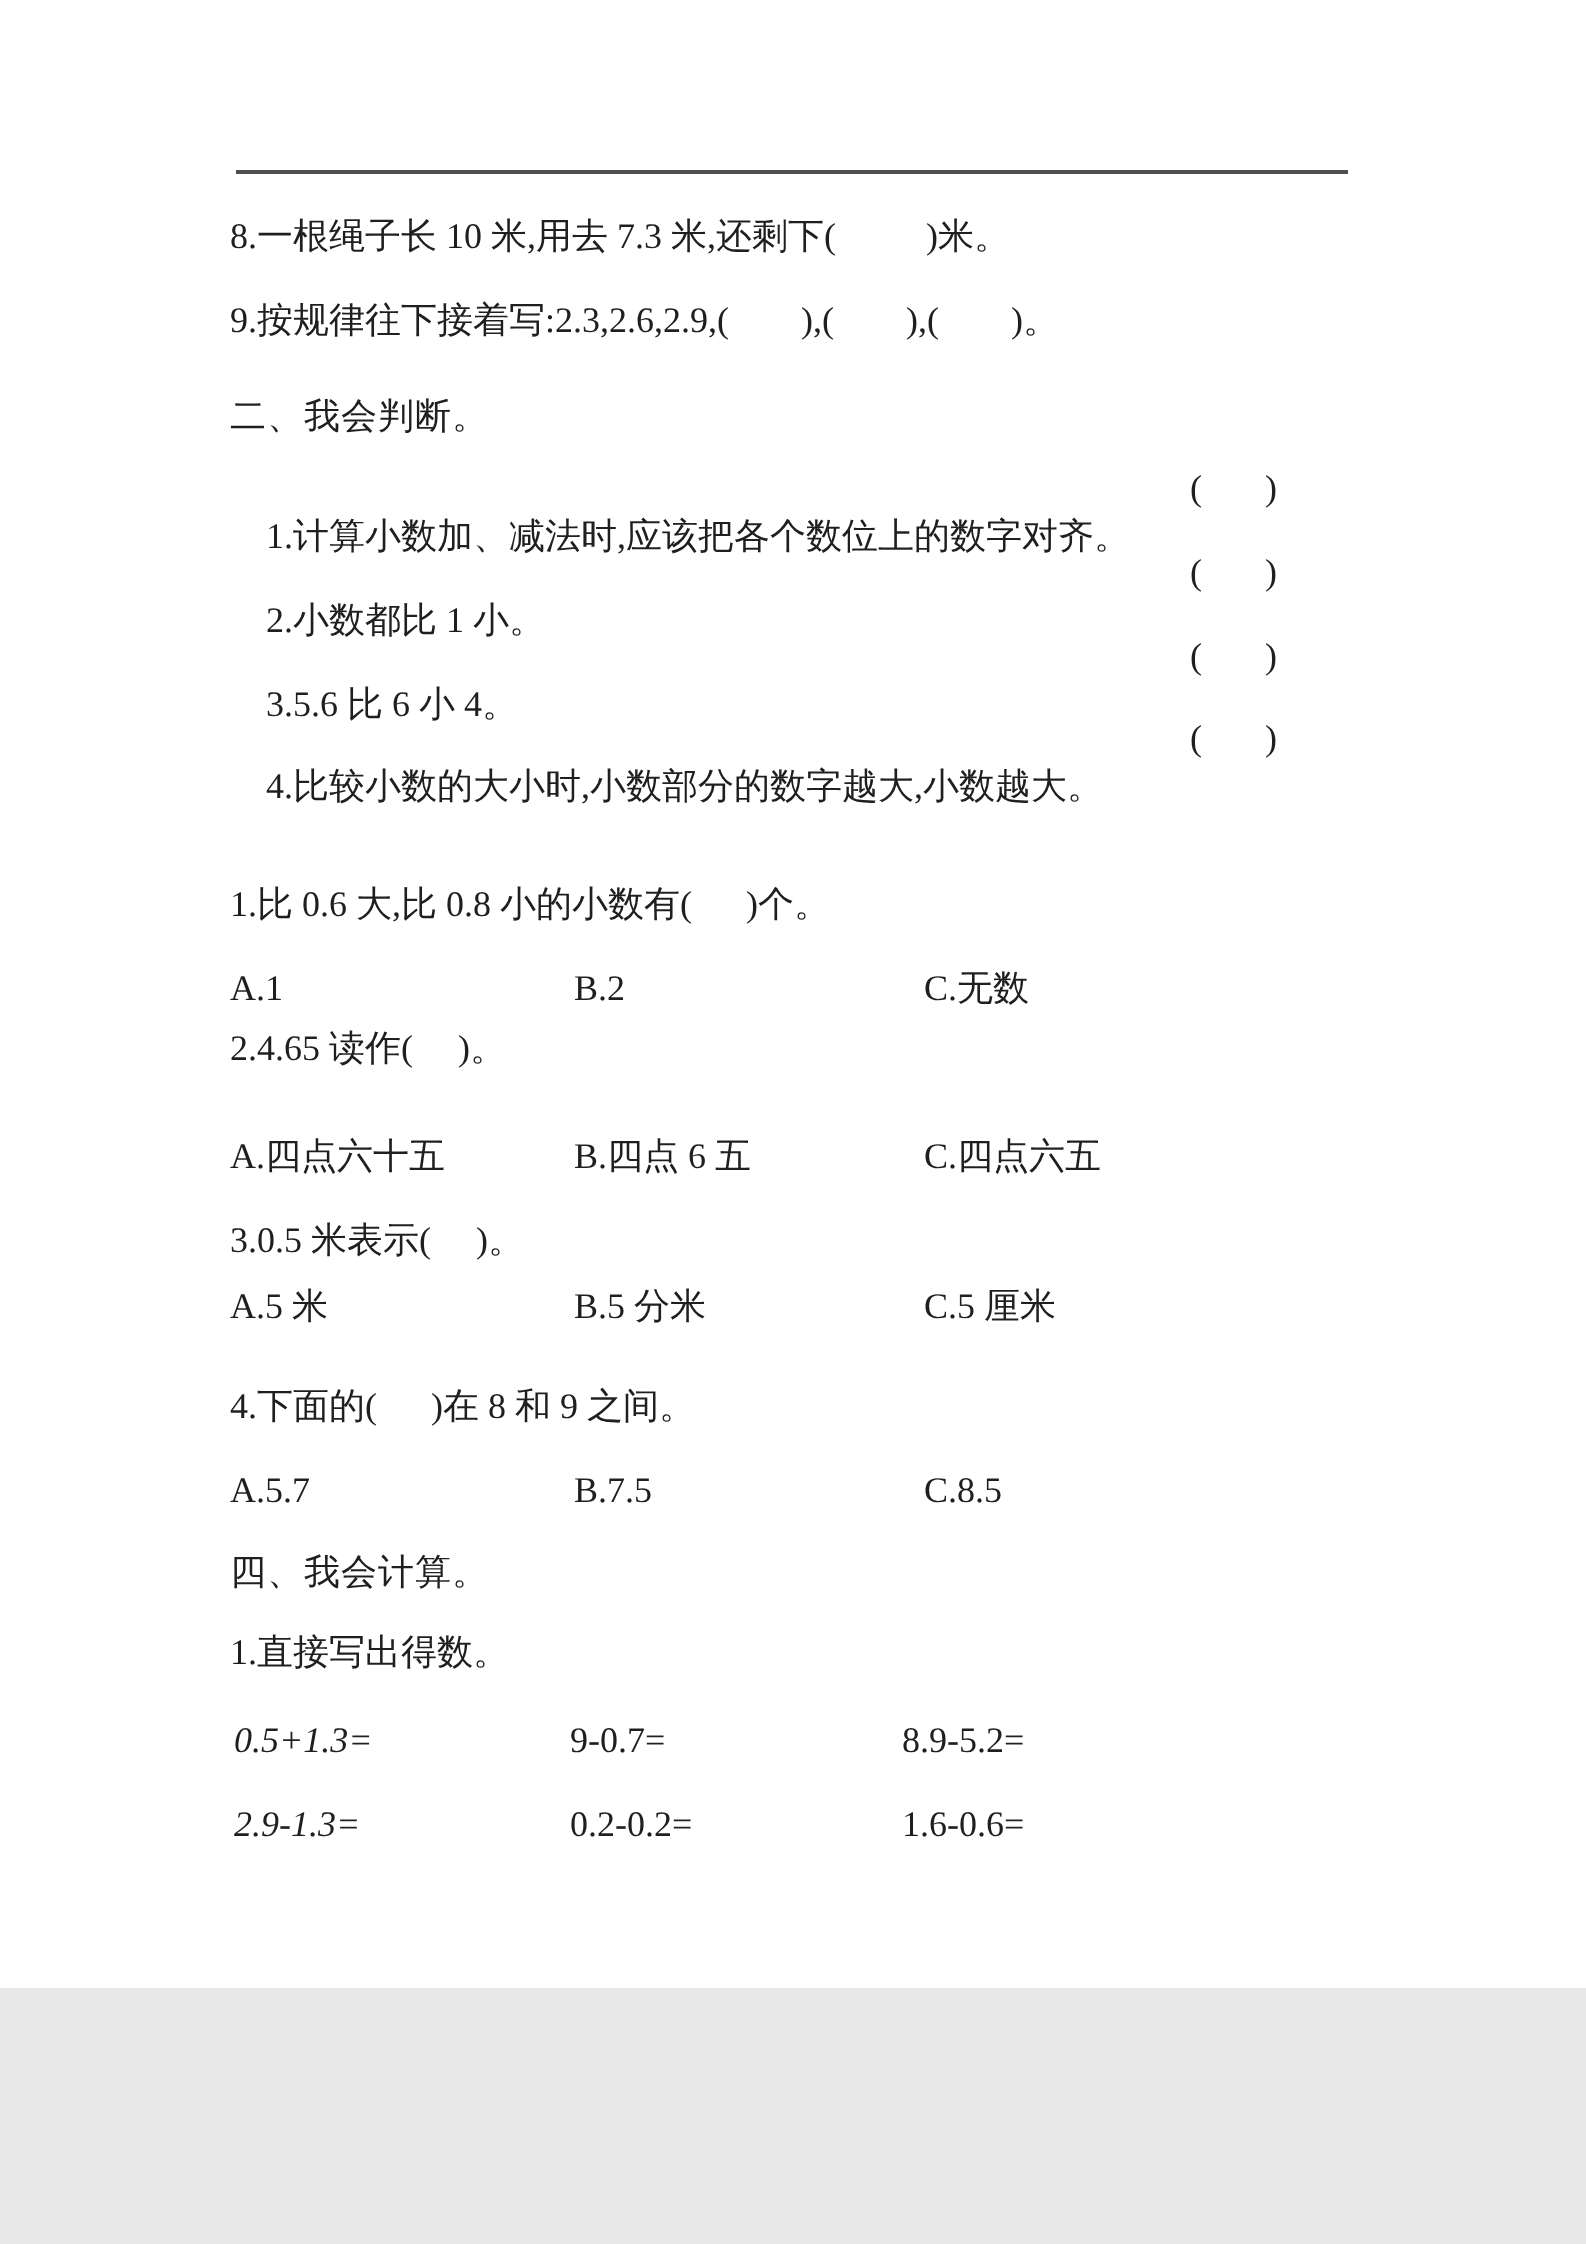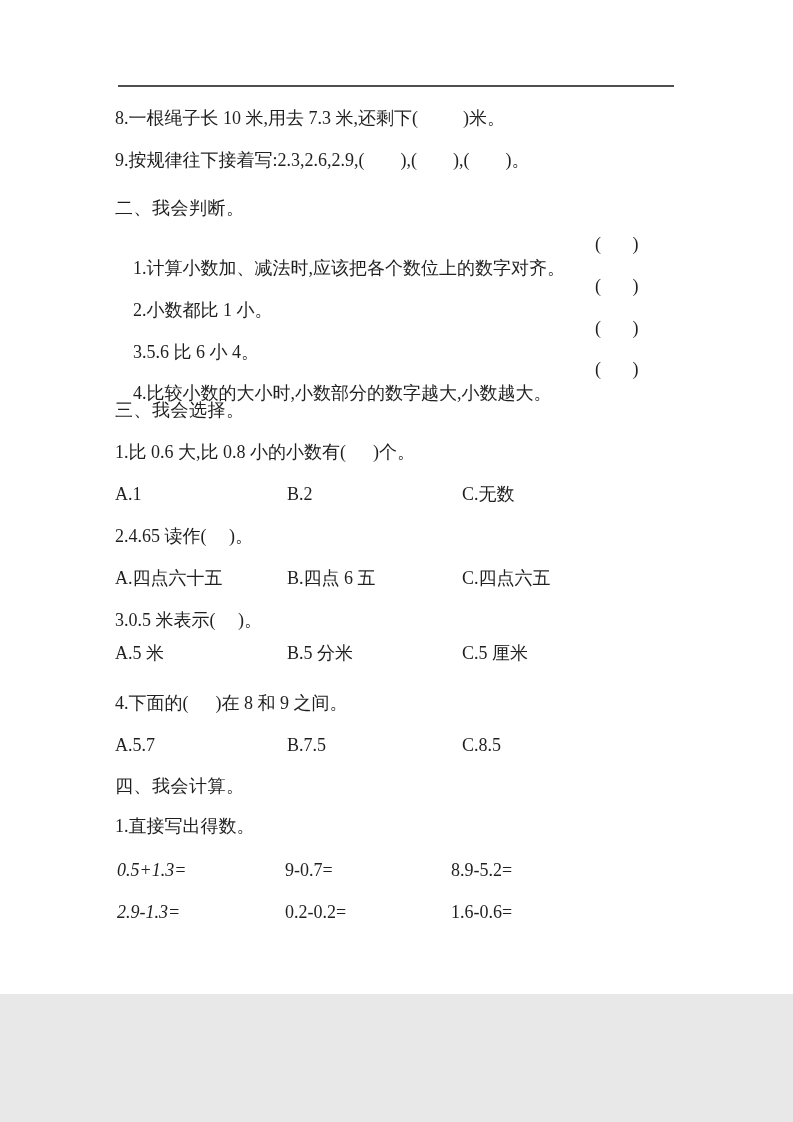--- a/index.html
+++ b/index.html
@@ -77,30 +77,29 @@
   </div>
   <div class="row" style="top:316px">
     <span>3.5.6 比 6 小 4。</span>
     <span class="mark">(       )</span>
   </div>
   <div class="row" style="top:357px">
     <span>4.比较小数的大小时,小数部分的数字越大,小数越大。</span>
     <span class="mark">(       )</span>
   </div>
 
-  <div class="row heading" style="top:398px">三、我会选择。</div>
 
   <div class="row" style="top:440px">1.比 0.6 大,比 0.8 小的小数有(      )个。</div>
   <div class="row" style="top:482px">
     <span class="opt c1">A.1</span>
     <span class="opt c2">B.2</span>
     <span class="opt c3">C.无数</span>
   </div>
 
-  <div class="row" style="top:524px">2.4.65 读作(     )。</div>
+  <div class="row" style="top:512px">2.4.65 读作(     )。</div>
   <div class="row" style="top:566px">
     <span class="opt c1">A.四点六十五</span>
     <span class="opt c2">B.四点 6 五</span>
     <span class="opt c3">C.四点六五</span>
   </div>
 
   <div class="row" style="top:608px">3.0.5 米表示(     )。</div>
   <div class="row" style="top:641px">
     <span class="opt c1">A.5 米</span>
     <span class="opt c2">B.5 分米</span>

